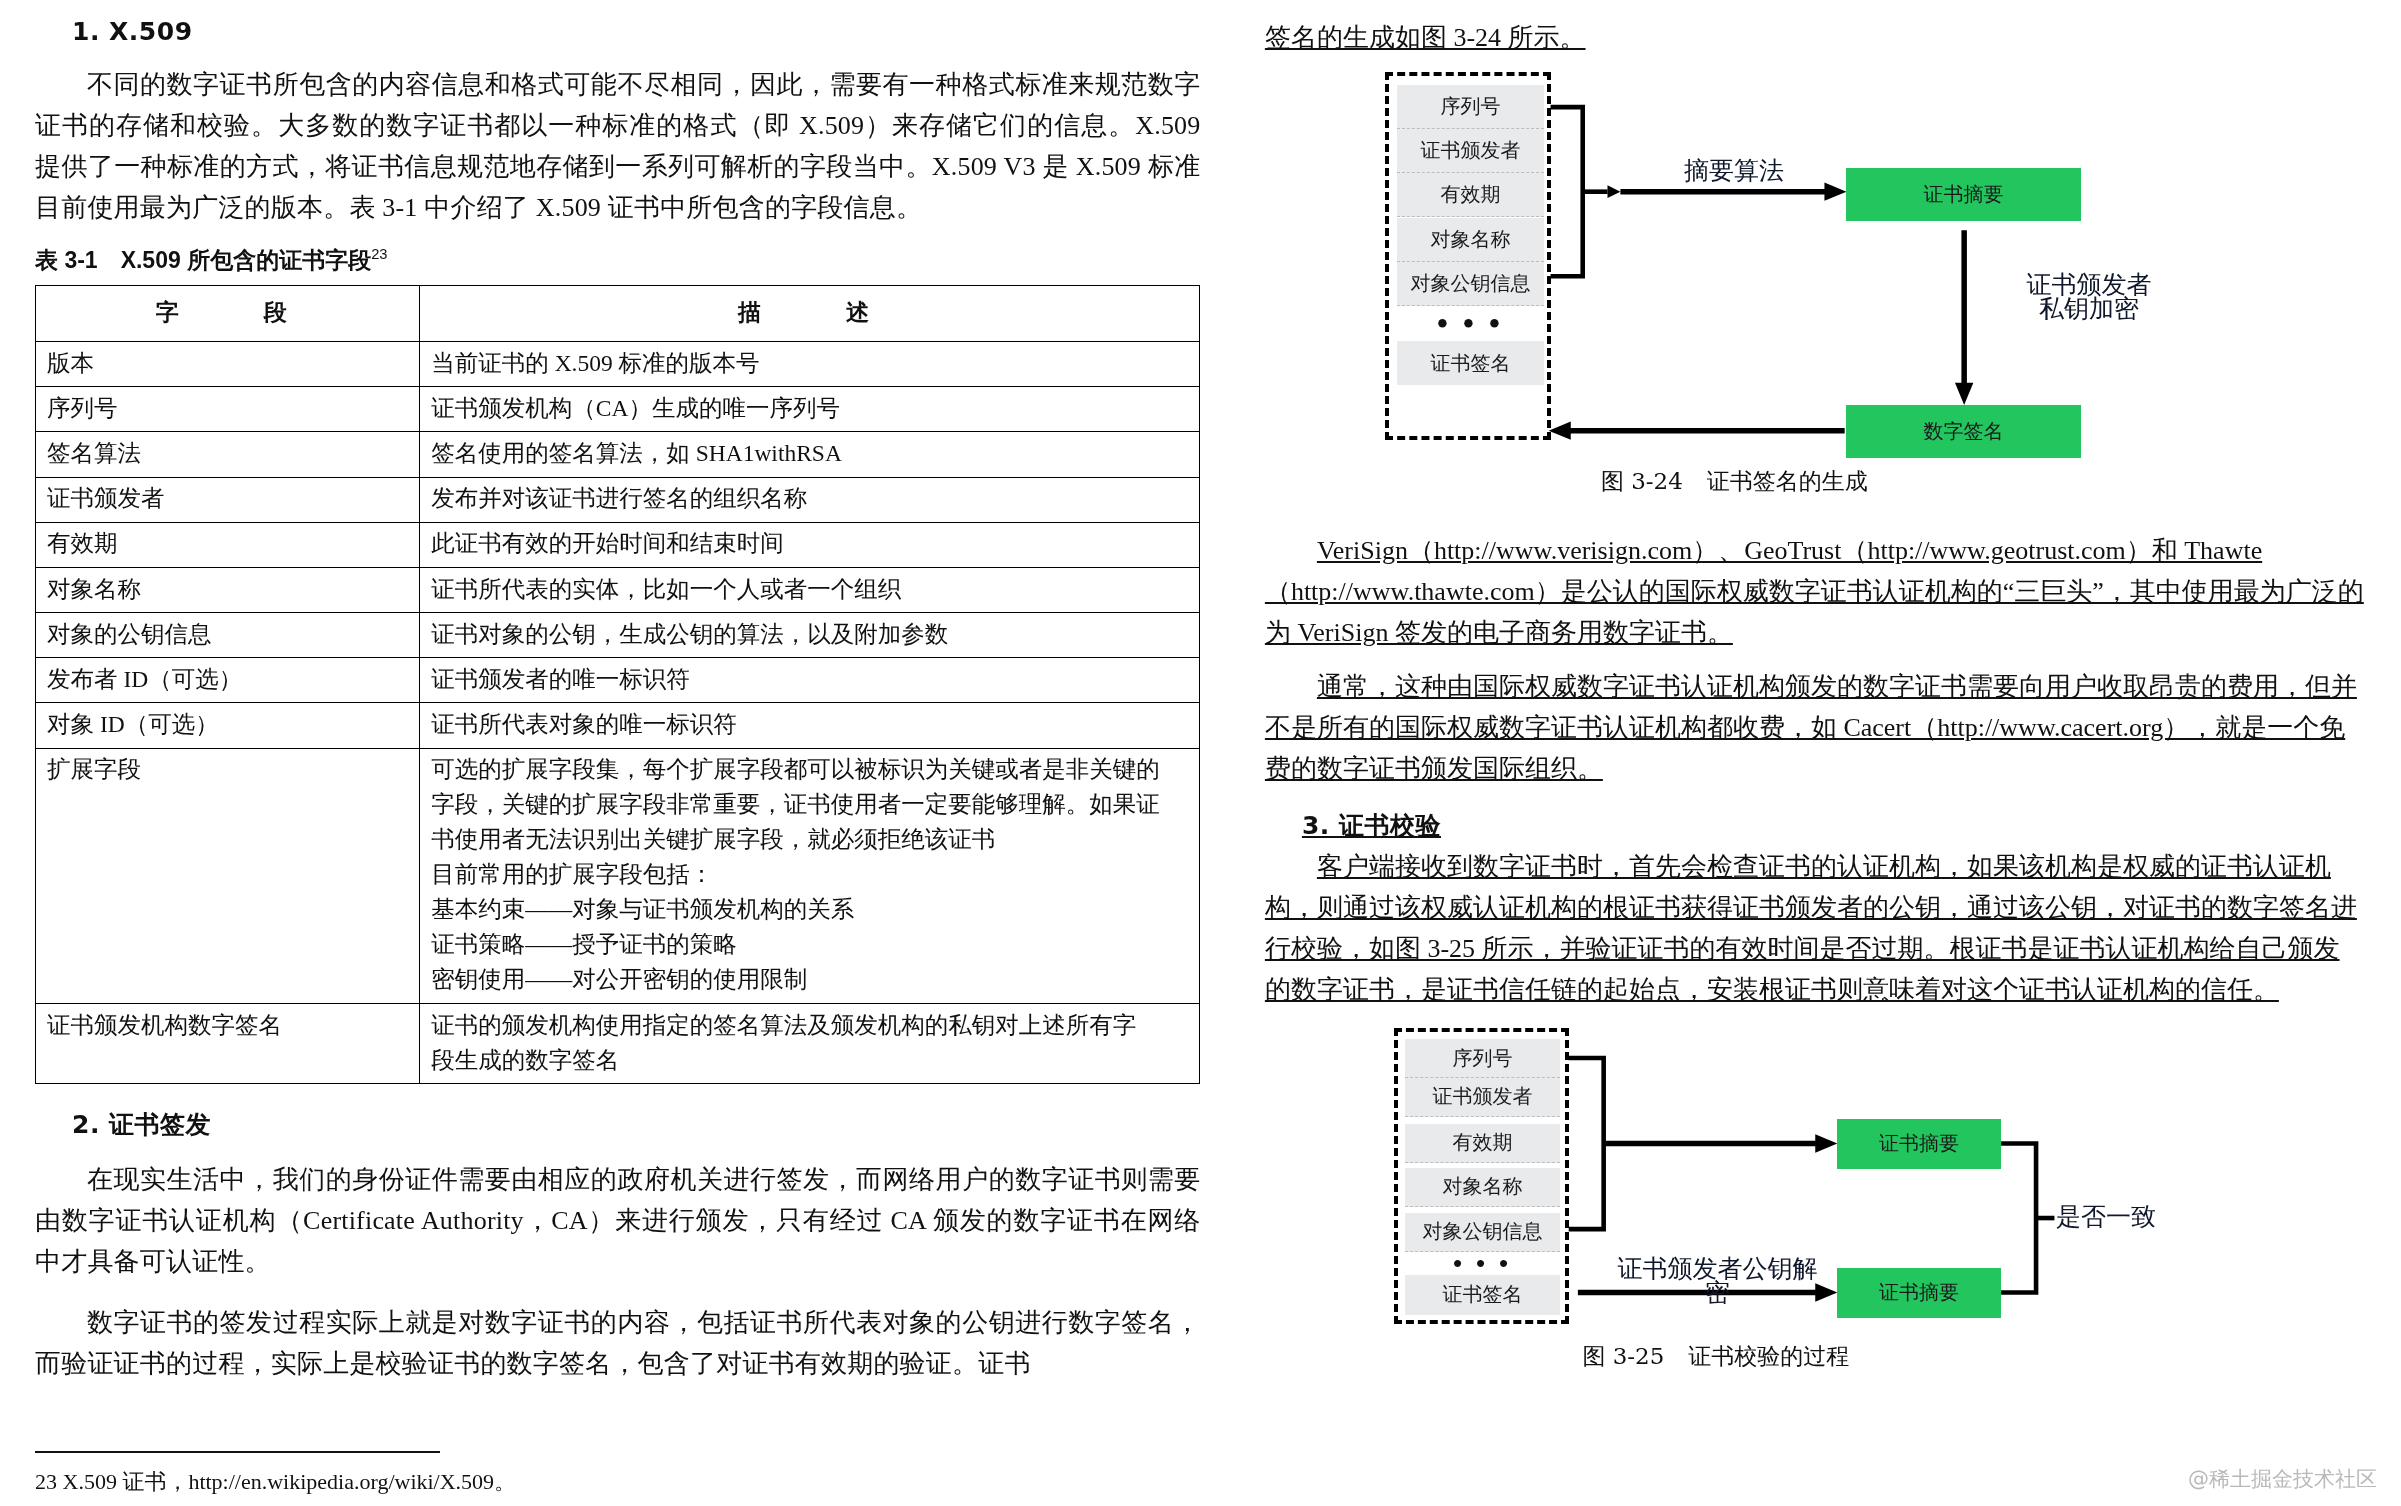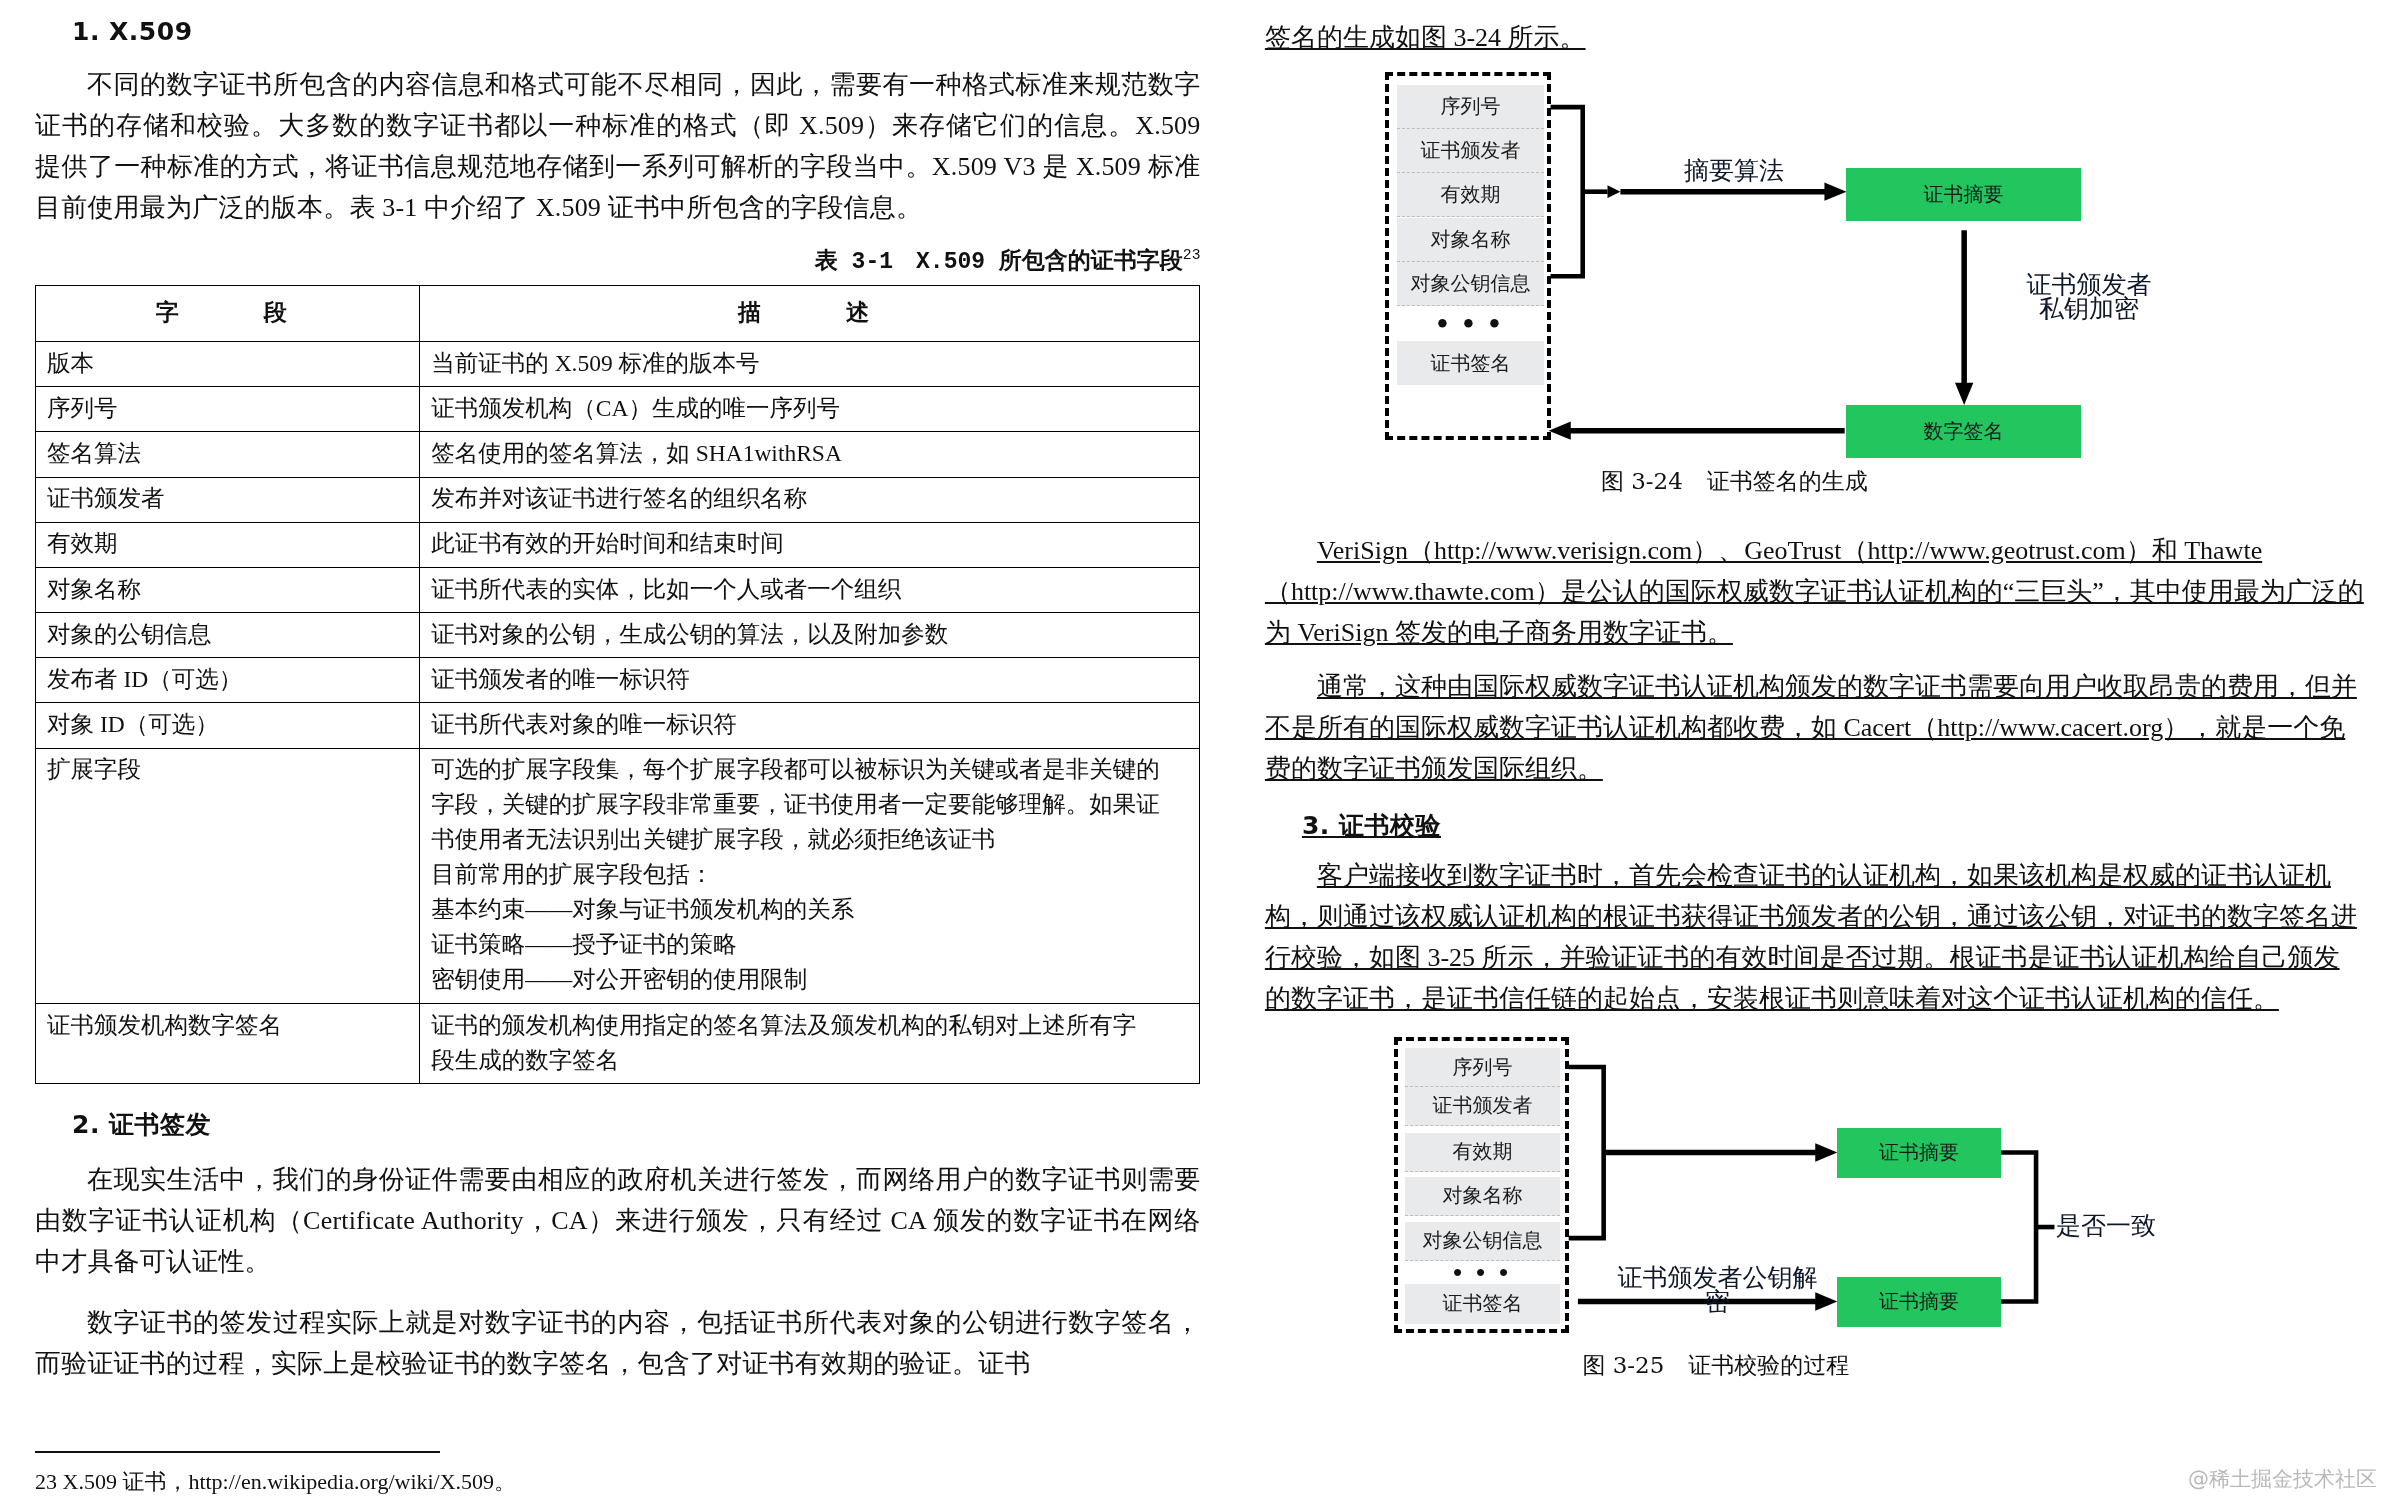--- a/index.html
+++ b/index.html
@@ -44,24 +44,24 @@
     font-size: 26px;
     line-height: 41px;
     margin: 0 0 3.7px 0;
     text-align: justify;
     text-justify: inter-ideograph;
     letter-spacing: 0.2px;
   }
   p.indent { text-indent: 2em; }
 
   .tbl-caption {
-    font-family: Liberation Mono, monospace;
+    font-family: Liberation Sans, sans-serif;
     font-weight: bold;
     font-size: 23px;
-    text-align: right;
+    text-align: left;
     margin: 16.6px 0 9.2px 0;
   }
   .tbl-caption sup { font-size: 14.7px; font-weight: normal; vertical-align: super;}
 
   
   table.x509 {
     border-collapse: collapse;
     width: 100%;
     font-size: 23.5px;
     line-height: 35px;
@@ -305,21 +305,21 @@
 
       <div class="fig-caption" style="position:absolute; left:120px; top:397px; width:699px;">
         <span>图 3-24</span><span class="gap"></span><span>证书签名的生成</span>
       </div>
     </div>
 
     <p class="rc-line" style="text-indent:2em; margin-top:1.8px;">VeriSign（http://www.verisign.com）、GeoTrust（http://www.geotrust.com）和 Thawte（http://www.thawte.com）是公认的国际权威数字证书认证机构的“三巨头”，其中使用最为广泛的为 VeriSign 签发的电子商务用数字证书。</p>
 
     <p class="rc-line" style="text-indent:2em; margin-top:13px;">通常，这种由国际权威数字证书认证机构颁发的数字证书需要向用户收取昂贵的费用，但并不是所有的国际权威数字证书认证机构都收费，如 Cacert（http://www.cacert.org），就是一个免费的数字证书颁发国际组织。</p>
 
-    <h3 class="sec" style="margin:20px 0 13px 37px;">3. 证书校验</h3>
+    <h3 class="sec" style="margin:20px 0 4px 37px;">3. 证书校验</h3>
 
     <p class="rc-line" style="text-indent:2em;">客户端接收到数字证书时，首先会检查证书的认证机构，如果该机构是权威的证书认证机构，则通过该权威认证机构的根证书获得证书颁发者的公钥，通过该公钥，对证书的数字签名进行校验，如图 3-25 所示，并验证证书的有效时间是否过期。根证书是证书认证机构给自己颁发的数字证书，是证书信任链的起始点，安装根证书则意味着对这个证书认证机构的信任。</p>
 
     <div class="fig" style="height:386px; margin-top:13px;">
 
       <svg class="lines" width="1095" height="368" viewBox="0 0 1190 400">
 
         <path d="M 330 38 L 368 38 L 368 224 L 330 224" fill="none" stroke="#000" stroke-width="5"></path>
 
         <line x1="368" y1="131" x2="600" y2="131" stroke="#000" stroke-width="6"></line>

